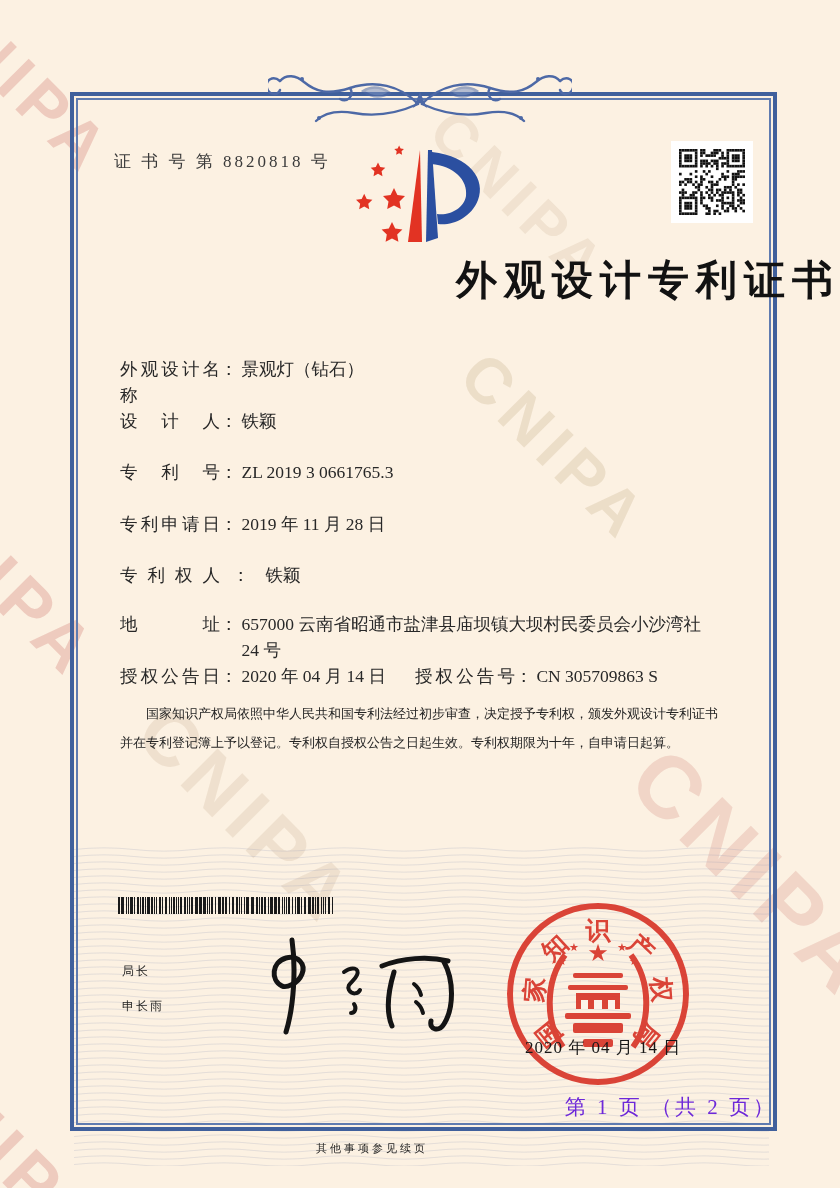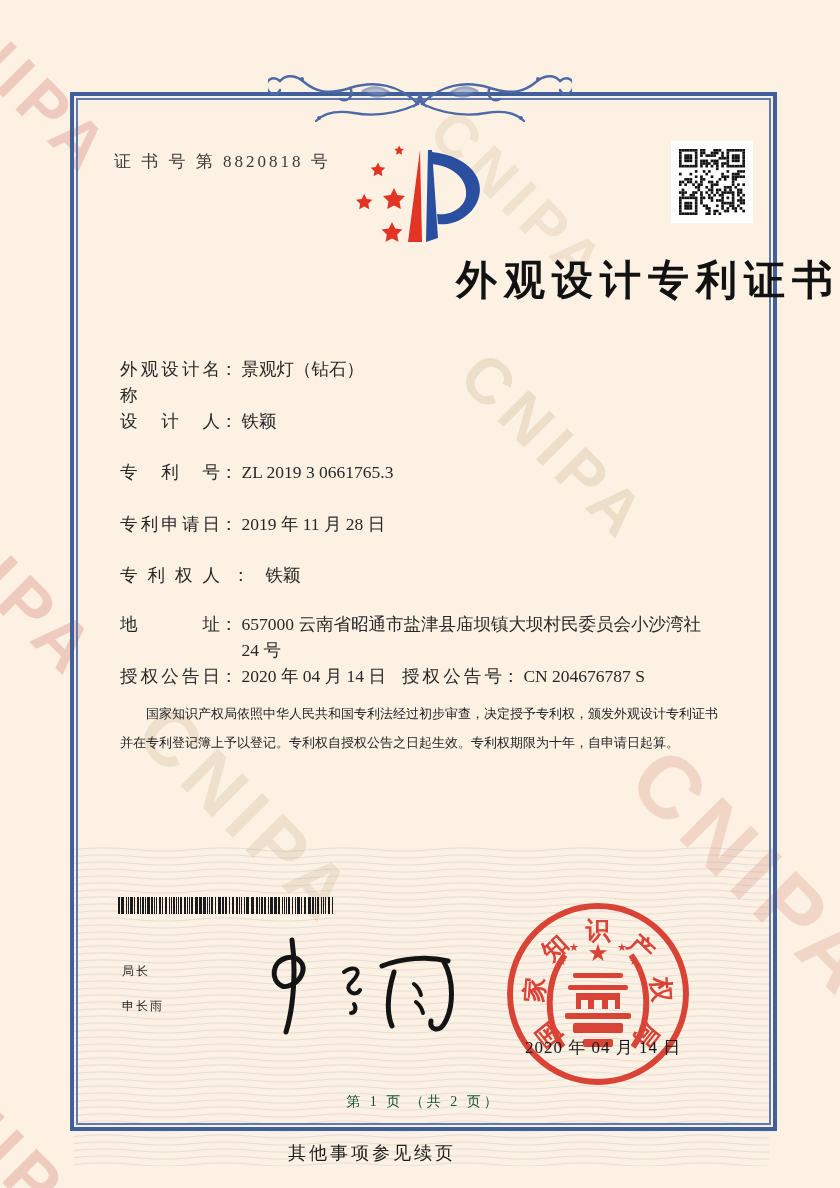--- a/index.html
+++ b/index.html
@@ -30,44 +30,44 @@
   .qrbox svg{position:absolute;left:8px;top:8px;}
   .title{position:absolute;left:0;top:253px;width:840px;text-align:right;
     font-size:41px;font-weight:bold;letter-spacing:7px;color:#121212;z-index:3;}
   
   .row{position:absolute;left:120px;display:flex;align-items:flex-start;
     font-size:17.5px;color:#282828;z-index:3;line-height:26px;}
   .lbl{display:inline-block;width:100px;text-align:justify;text-align-last:justify;flex:none;}
   .colon{flex:none;}
   .val{margin-left:4px;}
   .addr-val{max-width:478px;}
-  .grant2{margin-left:16px;display:flex;justify-content:space-between;}
+  .grant2{margin-left:29px;display:flex;justify-content:space-between;}
   
   .paras{position:absolute;left:120px;top:700px;width:604px;z-index:3;
     font-size:13px;line-height:28.5px;color:#242424;}
   .paras p{margin:0;text-indent:2em;}
   
   .barcode{position:absolute;left:118px;top:897px;z-index:3;}
   .officer{position:absolute;left:122px;z-index:4;
     font-family:"Liberation Sans","DejaVu Sans",sans-serif;font-size:12px;color:#1f1f1f;letter-spacing:2px;}
   .officer-title{top:963px;}
   .officer-name{top:998px;}
   .sig{position:absolute;left:236px;top:928px;z-index:4;}
   .seal{position:absolute;left:507px;top:903px;width:182px;height:182px;z-index:3;opacity:0.93;}
   .seal-ring{position:absolute;inset:0;border:6px solid #d8372b;border-radius:50%;}
   .seal-char{position:absolute;left:50%;top:50%;width:28px;margin-left:-14px;margin-top:-14px;
     height:28px;text-align:center;font-size:25px;font-weight:bold;color:#d8372b;
     font-family:"Liberation Serif","DejaVu Serif",serif;}
   .seal-emblem{position:absolute;left:36px;top:26px;}
   .seal-date{position:absolute;left:508px;top:1036px;width:190px;text-align:center;
     font-size:17px;color:#171717;z-index:5;letter-spacing:1px;}
-  .page-num{position:absolute;left:70px;top:1093px;width:707px;text-align:center;
-    font-size:14px;letter-spacing:3px;color:#14532d;z-index:3;}
+  .page-num{position:absolute;left:70px;top:1093px;width:707px;text-align:right;
+    font-size:21px;letter-spacing:3px;color:#6d28d9;z-index:3;}
   .note{position:absolute;left:0;top:1141px;width:744px;text-align:center;
-    font-size:18px;letter-spacing:3px;color:#1d1d1d;z-index:3;}
+    font-size:11px;letter-spacing:3px;color:#1d1d1d;z-index:3;}
   .ornament{position:absolute;left:268px;top:70px;z-index:3;}
 </style>
 </head>
 <body>
 
 <span class="wm wm-pink" style="left:-42px;top:-34px;font-size:66px;">CNIPA</span>
 <span class="wm wm-tan" style="left:465px;top:96px;font-size:60px;color:rgba(230,212,190,0.5);">CNIPA</span>
 <span class="wm wm-tan" style="left:498px;top:338px;font-size:64px;">CNIPA</span>
 <span class="wm wm-pink" style="left:-64px;top:458px;font-size:70px;">CNIPA</span>
 <span class="wm wm-tan" style="left:182px;top:688px;font-size:76px;color:rgba(224,204,182,0.45);">CNIPA</span>
@@ -454,21 +454,21 @@
     <span class="colon">：</span>
     <span class="val addr-val">657000 云南省昭通市盐津县庙坝镇大坝村民委员会小沙湾社 24 号</span>
 </div>
 <div class="row" style="top:663px;">
   <span class="lbl">授权公告日</span>
     <span class="colon">：</span>
     <span class="val">2020 年 04 月 14 日</span>
   <span class="grant2">
       <span class="lbl">授权公告号</span>
       <span class="colon">：</span>
-      <span class="val">CN 204676787 S</span>
+      <span class="val">CN 305709863 S</span>
     </span>
 </div>
 
 <div class="paras">
   <p>国家知识产权局依照中华人民共和国专利法经过初步审查，决定授予专利权，颁发外观设计专利证书并在专利登记簿上予以登记。专利权自授权公告之日起生效。专利权期限为十年，自申请日起算。</p>
 </div>
 
 <svg class="barcode" id="barcode" width="218" height="17">
     <rect x="0" y="0" width="2" height="17" fill="#1a1a1a"></rect>
     <rect x="3" y="0" width="3" height="17" fill="#1a1a1a"></rect>

